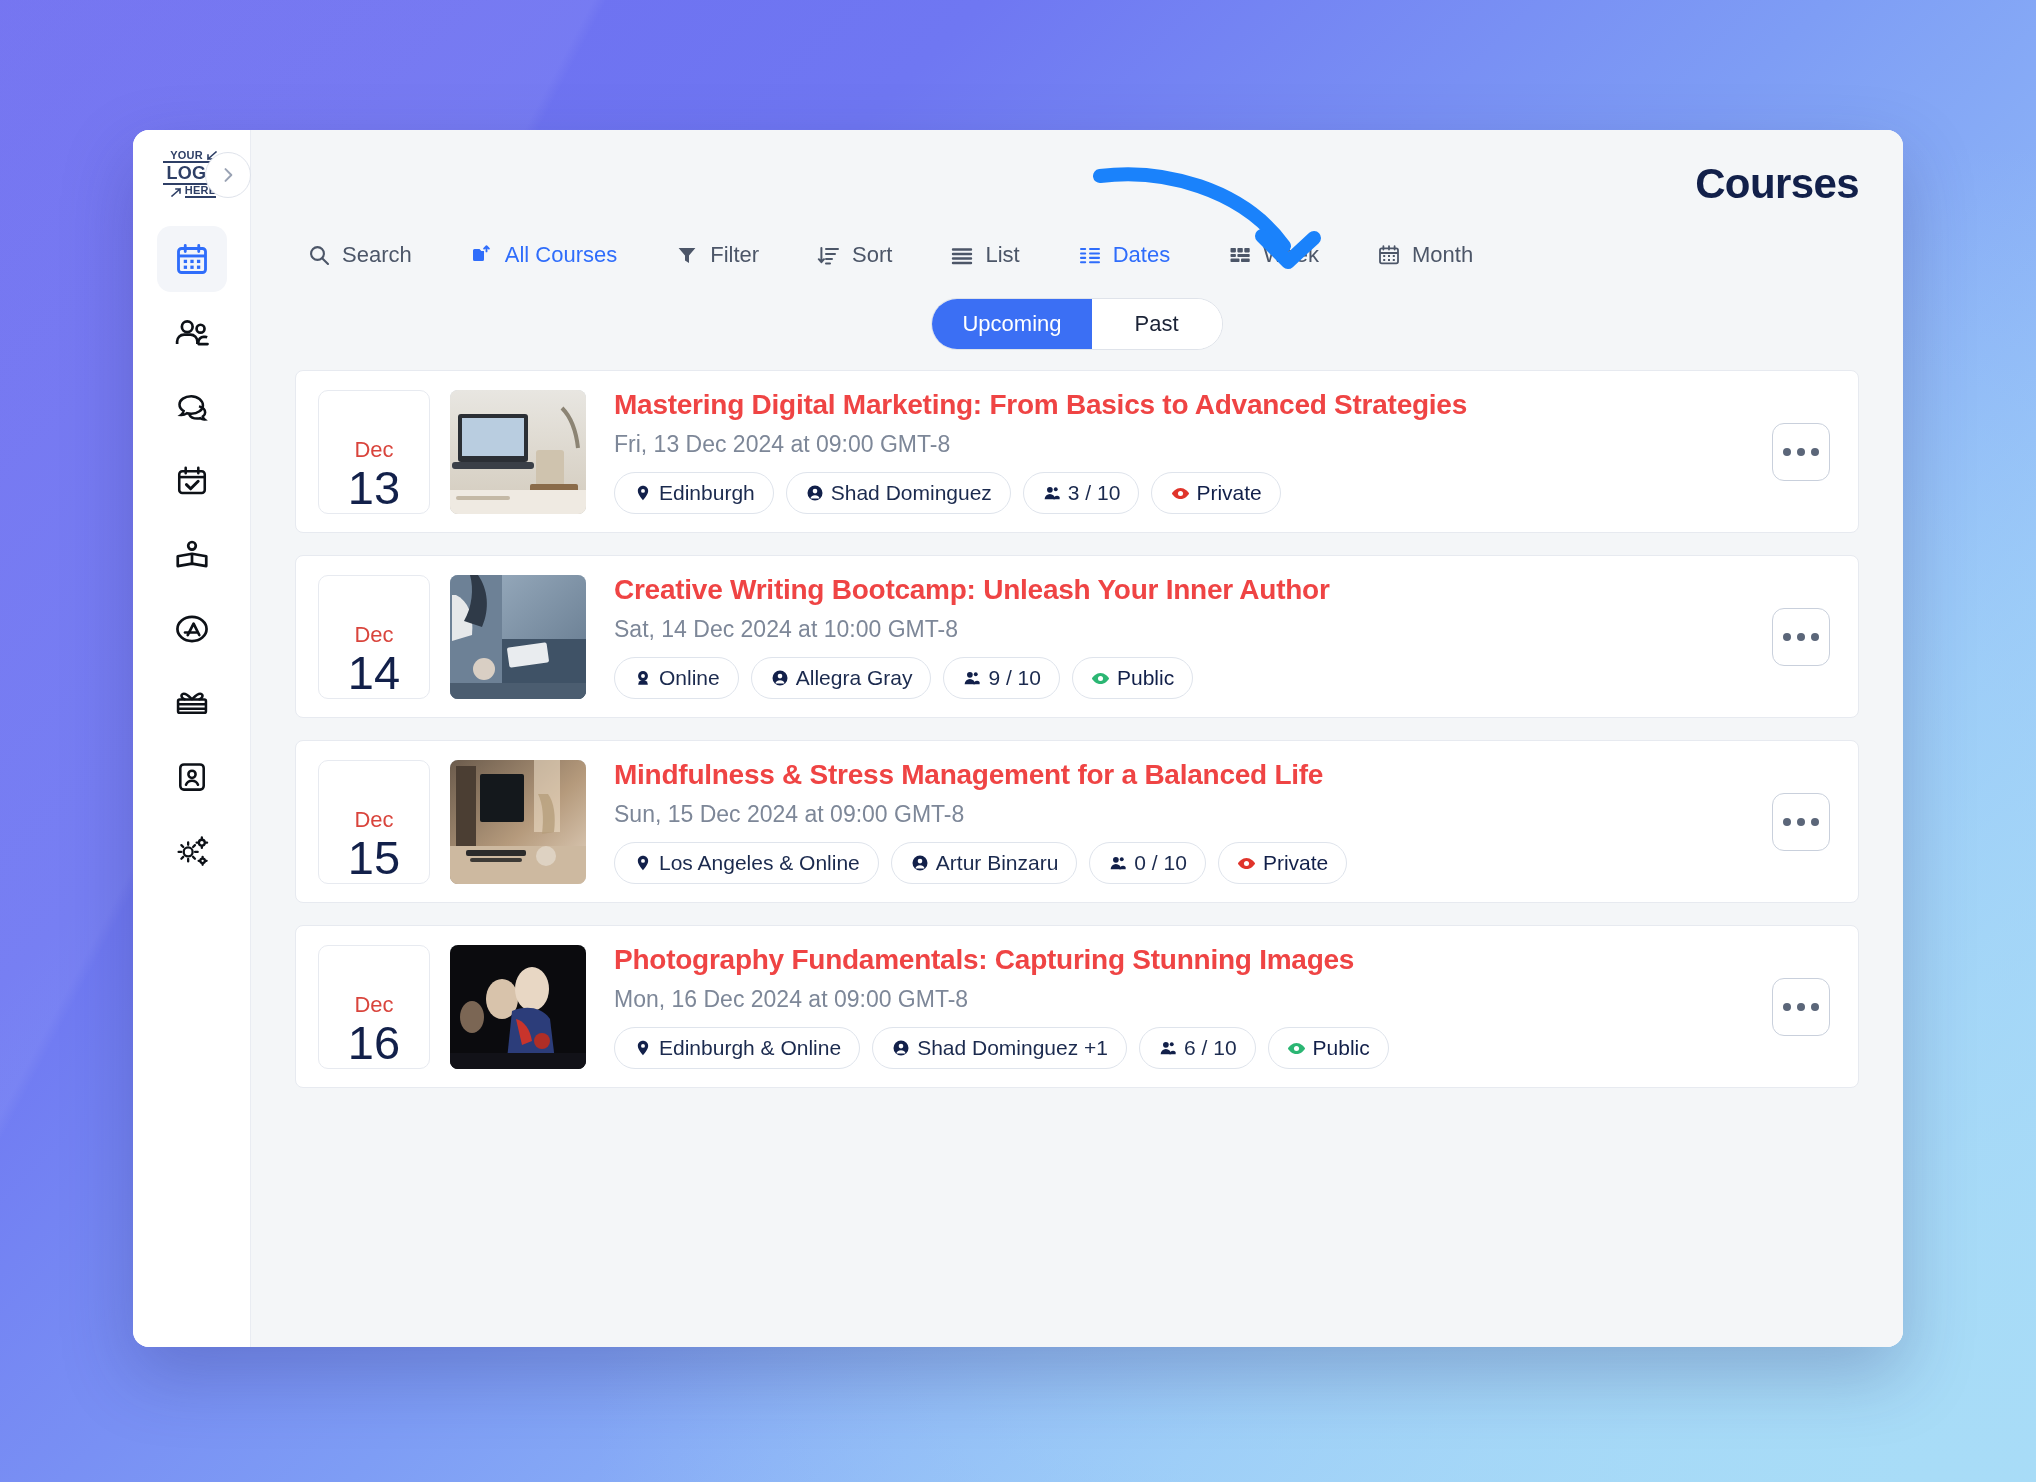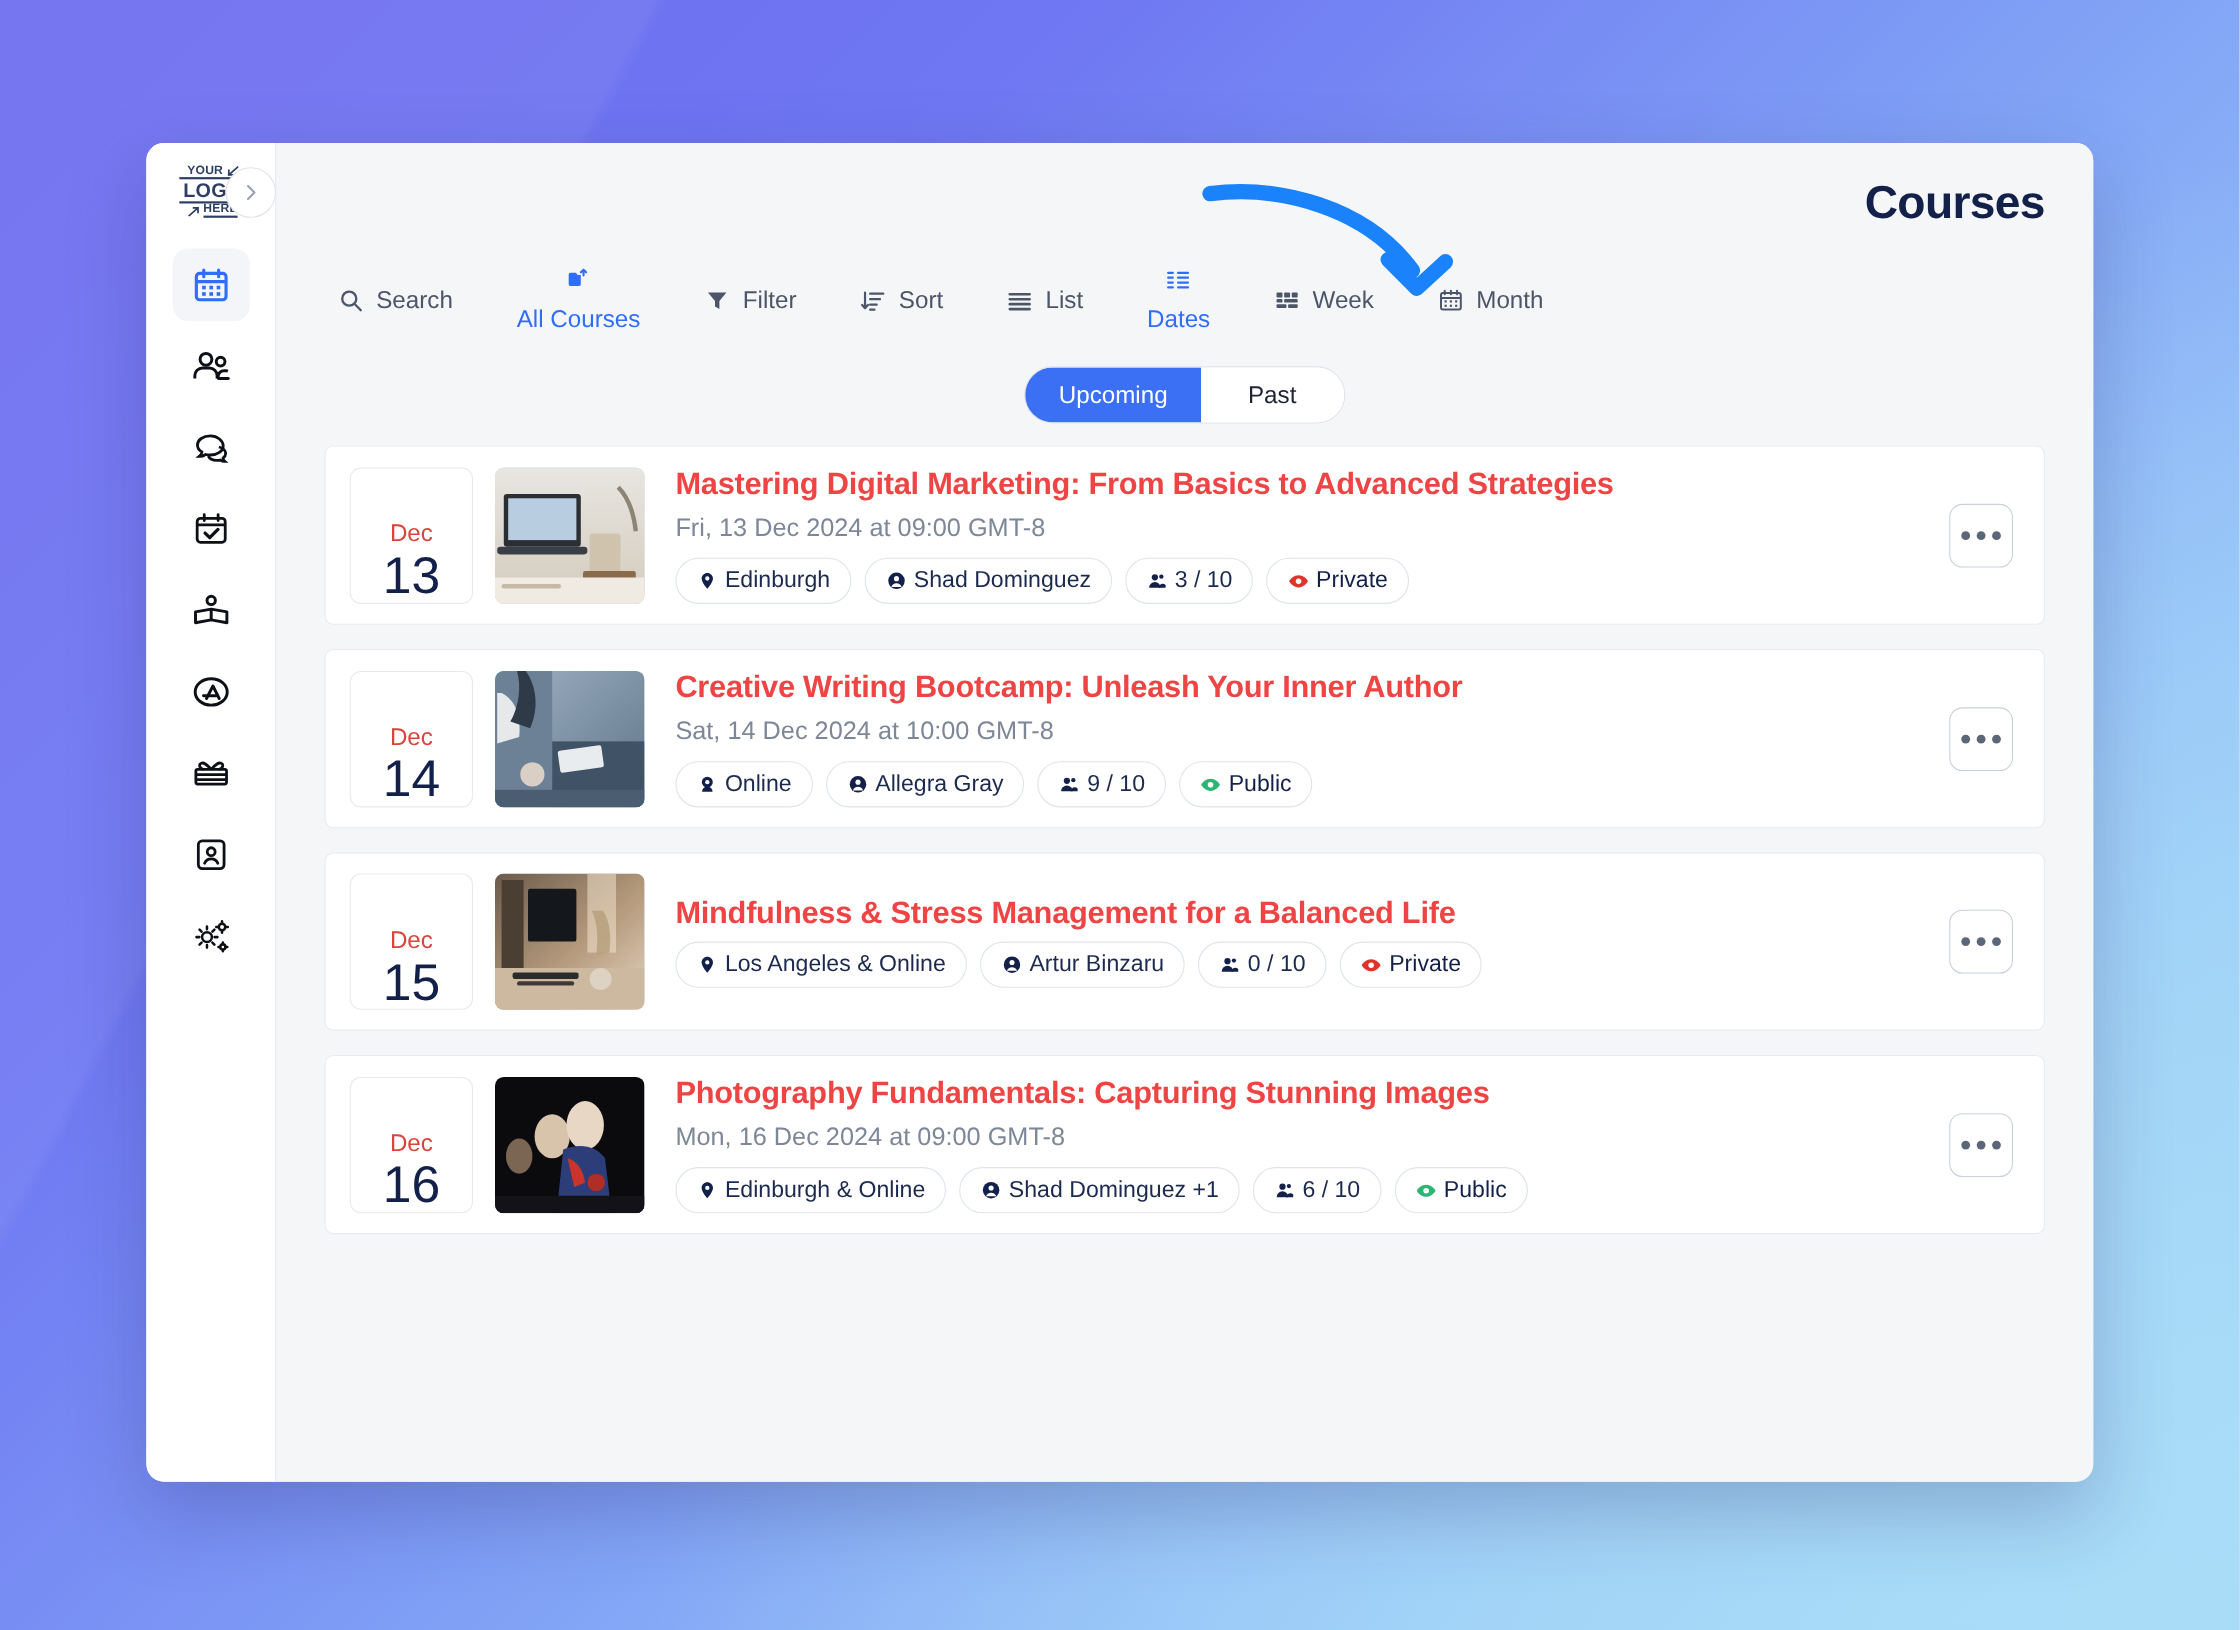--- a/index.html
+++ b/index.html
@@ -123,21 +123,21 @@
   }
   .tb-item {
     display: flex; align-items: center; gap: 11px;
     font-size: 22px; color: #4c5668;
     padding: 8px 30px 8px 0;
     margin-right: 28px;
     cursor: pointer;
     white-space: nowrap;
   }
   .tb-item:last-child { margin-right: 0; }
-  .tb-item.accent { color: #2f6dfb; flex-direction: column; }
+  .tb-item.accent { color: #2f6dfb; }
   .tb-item .ic { display: flex; align-items: center; justify-content: center; width: 24px; height: 24px; flex: 0 0 24px; }
 
   
   .seg-wrap { display: flex; justify-content: center; margin-top: 22px; }
   .segmented {
     display: flex;
     border-radius: 30px;
     overflow: hidden;
     border: 1px solid #dfe3ea;
     background: #fff;
@@ -646,20 +646,21 @@
             <rect x="84" y="0" width="26" height="72" fill="#f0e2cc" opacity="0.55"></rect>
             <path d="M98 34c6 8 8 22 6 38l-12 2c2-16 1-30-4-40z" fill="#b59d7a" opacity="0.8"></path>
             <rect x="0" y="86" width="136" height="38" fill="#cdb9a0"></rect>
             <rect x="16" y="90" width="60" height="6" rx="2" fill="#2b2b2b"></rect>
             <rect x="20" y="98" width="52" height="4" rx="2" fill="#3d3a36"></rect>
             <circle cx="96" cy="96" r="10" fill="#ded2c2"></circle>
           </svg>
         </div>
         <div class="card-body">
           <div class="course-title">Mindfulness &amp; Stress Management for a Balanced Life</div>
+          <div class="course-when">Sun, 15 Dec 2024 at 09:00 GMT-8</div>
           <div class="pills">
             <span class="pill">
               <span class="pic">
                   <svg width="18" height="18" viewBox="0 0 24 24" fill="#12204a">
                     <path d="M12 2.4c-3.8 0-6.9 3-6.9 6.8 0 5 6.9 12.4 6.9 12.4s6.9-7.4 6.9-12.4c0-3.8-3.1-6.8-6.9-6.8zm0 9.4a2.6 2.6 0 1 1 0-5.2 2.6 2.6 0 0 1 0 5.2z"></path>
                   </svg>
                 </span>
               <span>Los Angeles &amp; Online</span>
             </span>
             <span class="pill">

